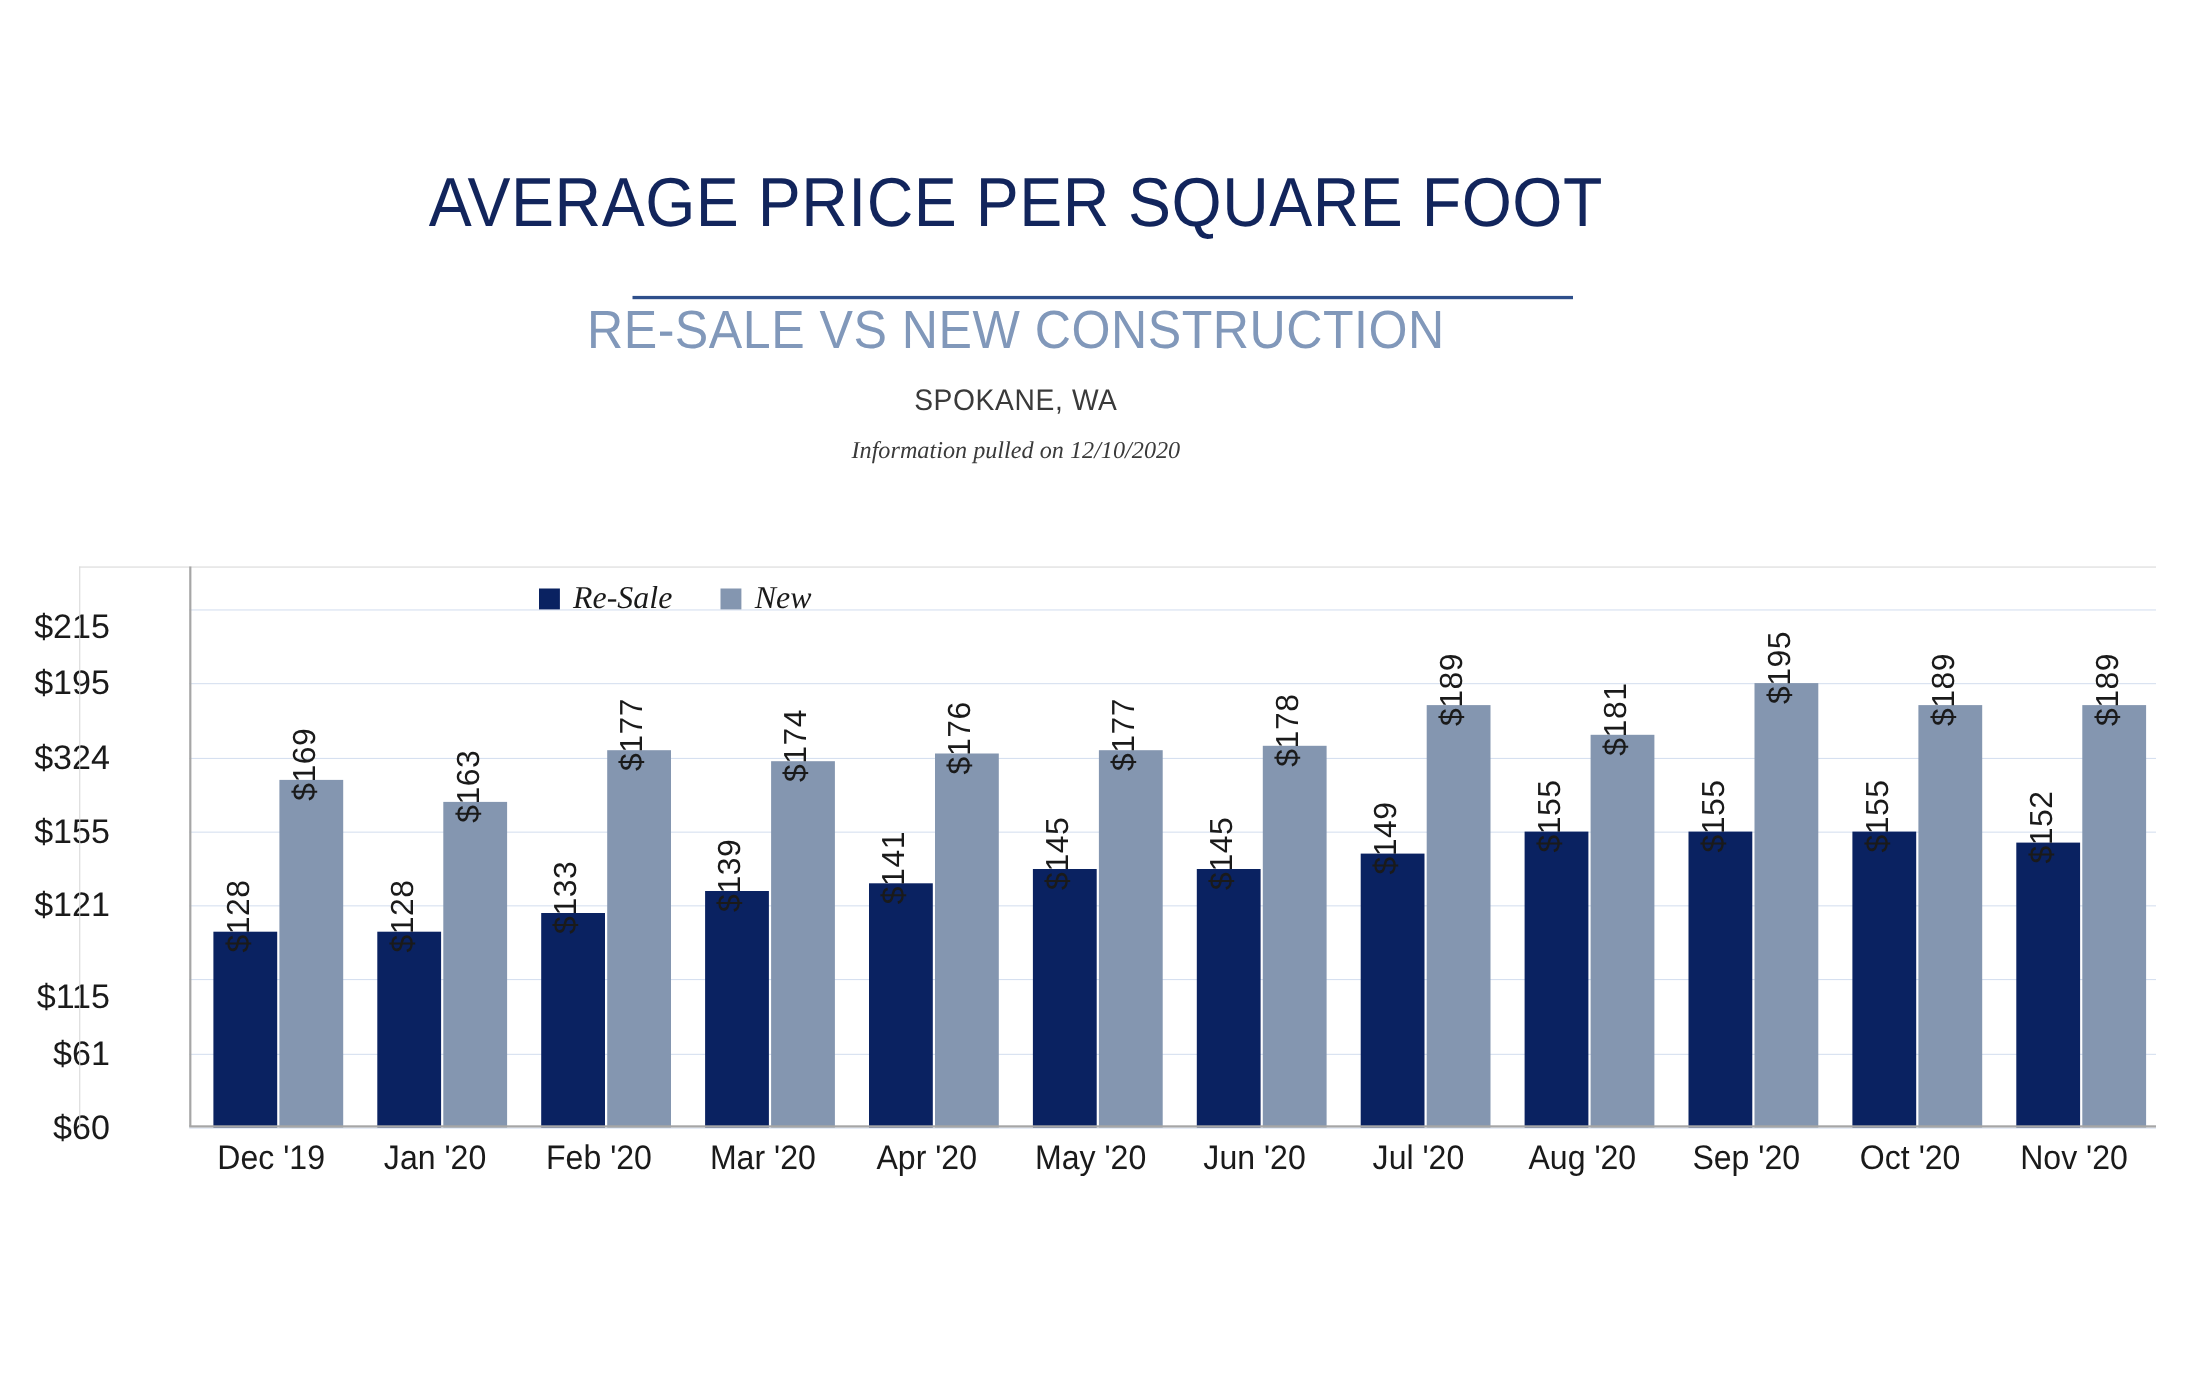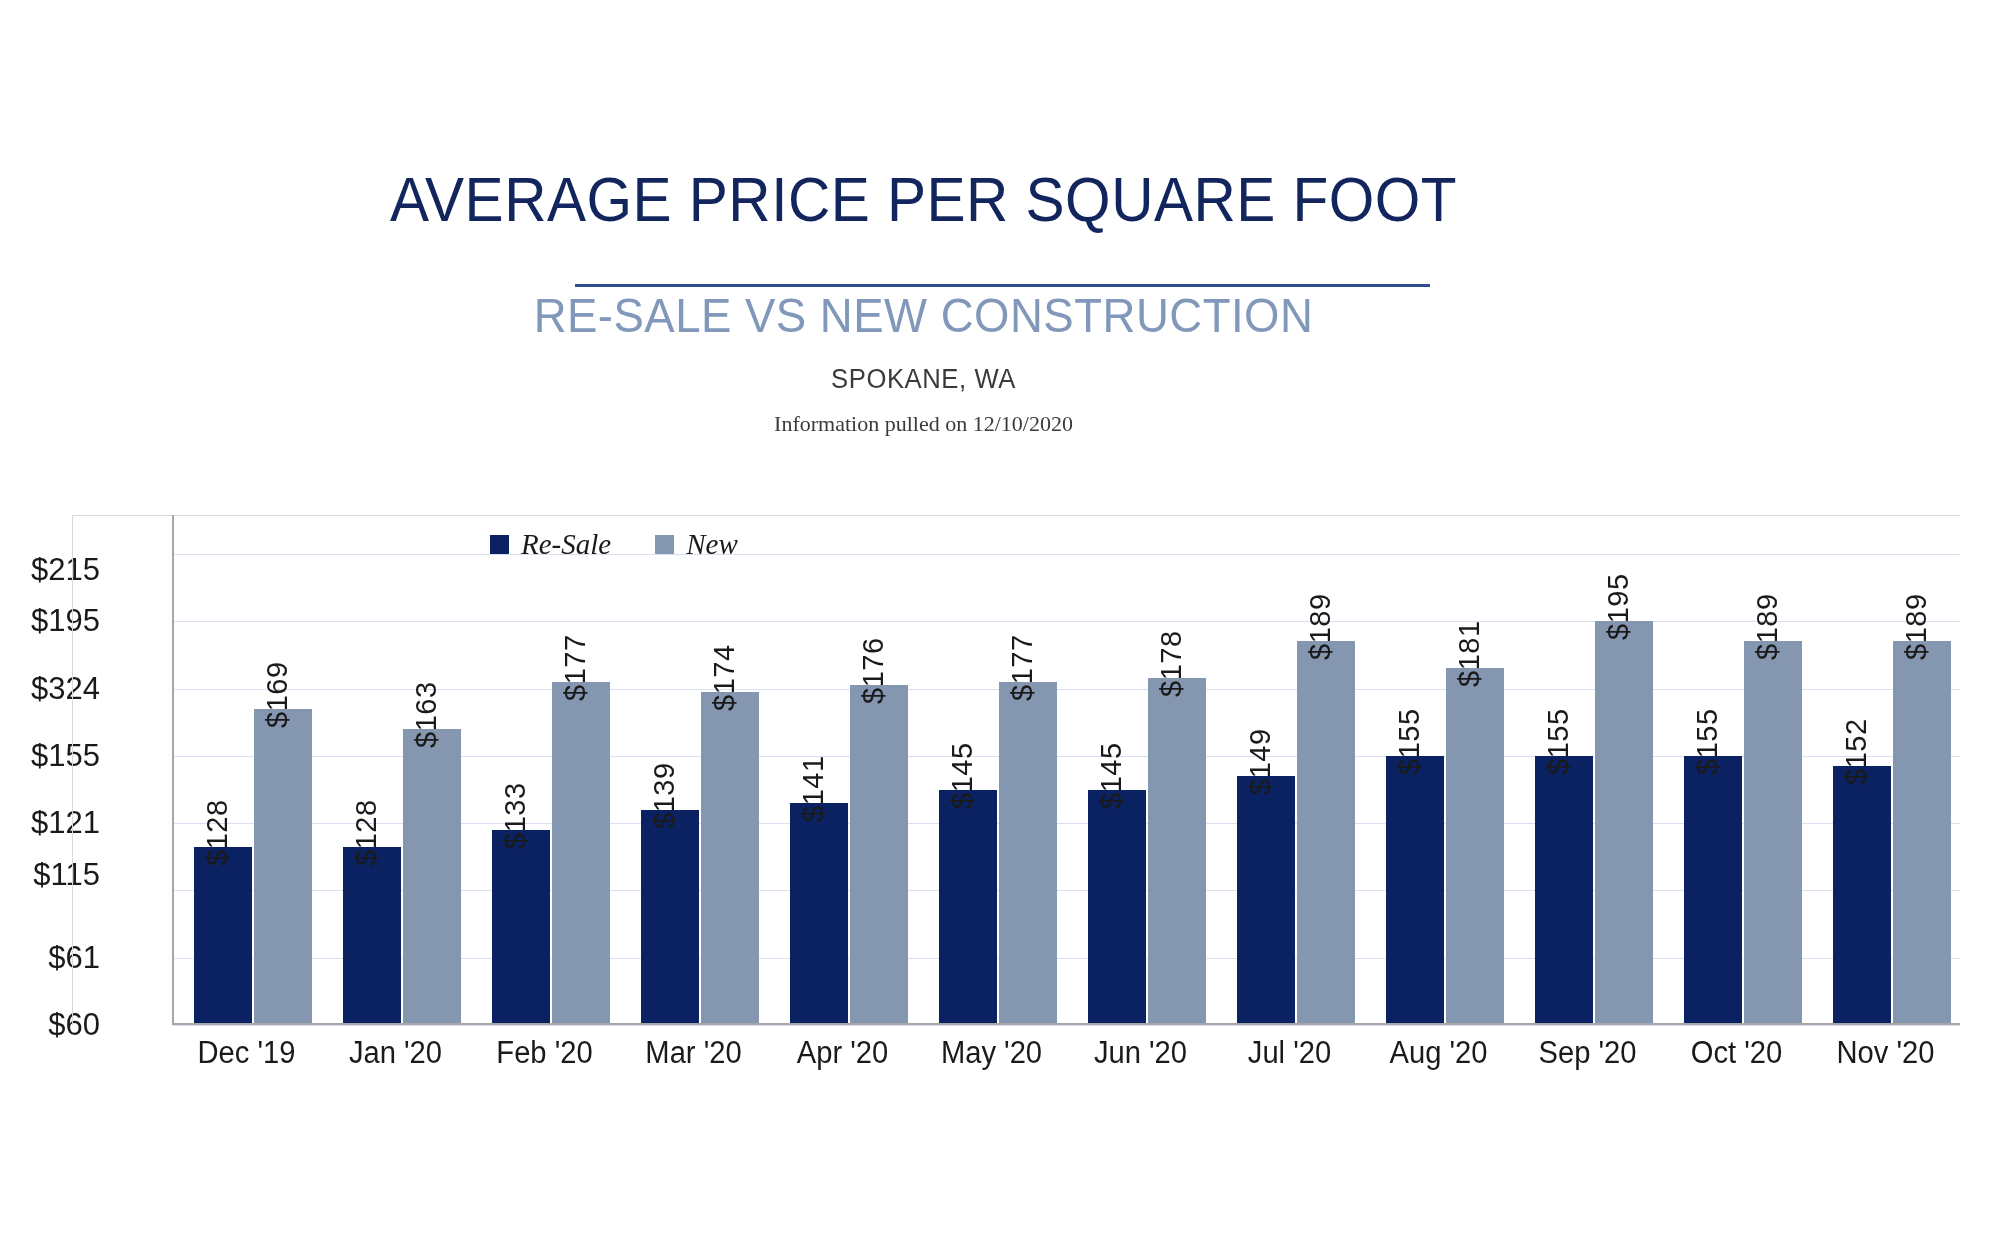--- a/index.html
+++ b/index.html
@@ -11,21 +11,21 @@
     width: 2000px;
     height: 1250px;
     font-family: "Liberation Sans", sans-serif;
     overflow: hidden;
     position: relative;
   }
 
   
   #header {
     position: absolute;
-    top: 16px;
+    top: 1px;
     left: 0;
     width: 1847px;
     text-align: center;
   }
   #chart-title {
     margin: 0;
     padding-top: 152px;
     font-size: 63px;
     line-height: 1.0;
     letter-spacing: 0.5px;
@@ -60,20 +60,21 @@
     letter-spacing: 0.6px;
     font-weight: 400;
     color: #3A3A3A;
     transform: scaleX(0.95);
   }
   #chart-note {
     margin: 0;
     padding-top: 20px;
     font-size: 22px;
     line-height: 1.0;
+    font-style: italic;
     color: #3A3A3A;
     font-family: "Liberation Serif", serif;
   }
 
   
   #chart-area {
     position: absolute;
     left: 72px;
     top: 515px;
     width: 1888px;
@@ -225,21 +226,21 @@
       <span class="legend-label">New</span>
     </div>
   </div>
 
 <div id="y-axis-labels">
     <div class="y-tick-label" style="top: 55px;">$215</div>
     <div class="y-tick-label" style="top: 106.286px;">$195</div>
     <div class="y-tick-label" style="top: 173.571px;">$324</div>
     <div class="y-tick-label" style="top: 240.857px;">$155</div>
     <div class="y-tick-label" style="top: 308.143px;">$121</div>
-    <div class="y-tick-label" style="top: 360px; margin-left: 29px;">$115</div>
+    <div class="y-tick-label" style="top: 391px; margin-left: 29px;">$115</div>
     <div class="y-tick-label" style="top: 442.714px;">$61</div>
     <div class="y-tick-label" style="top: 510px;">$60</div>
   </div>
 <div id="chart-area"></div>
 <div id="plot">
     <div class="gridline" style="top: 39px;"></div>
     <div class="gridline" style="top: 106.286px;"></div>
     <div class="gridline" style="top: 173.571px;"></div>
     <div class="gridline" style="top: 240.857px;"></div>
     <div class="gridline" style="top: 308.143px;"></div>

